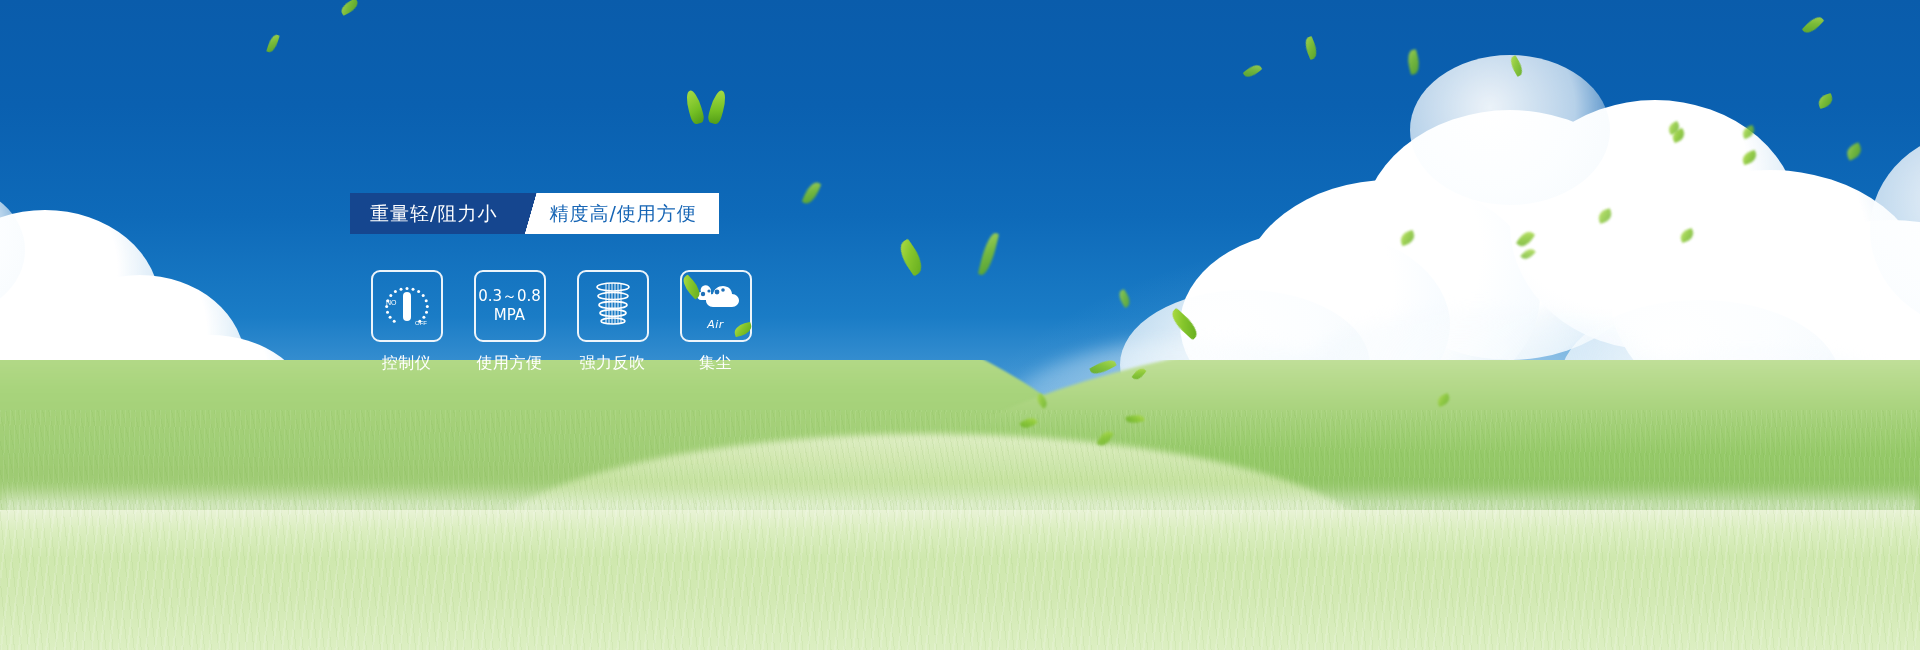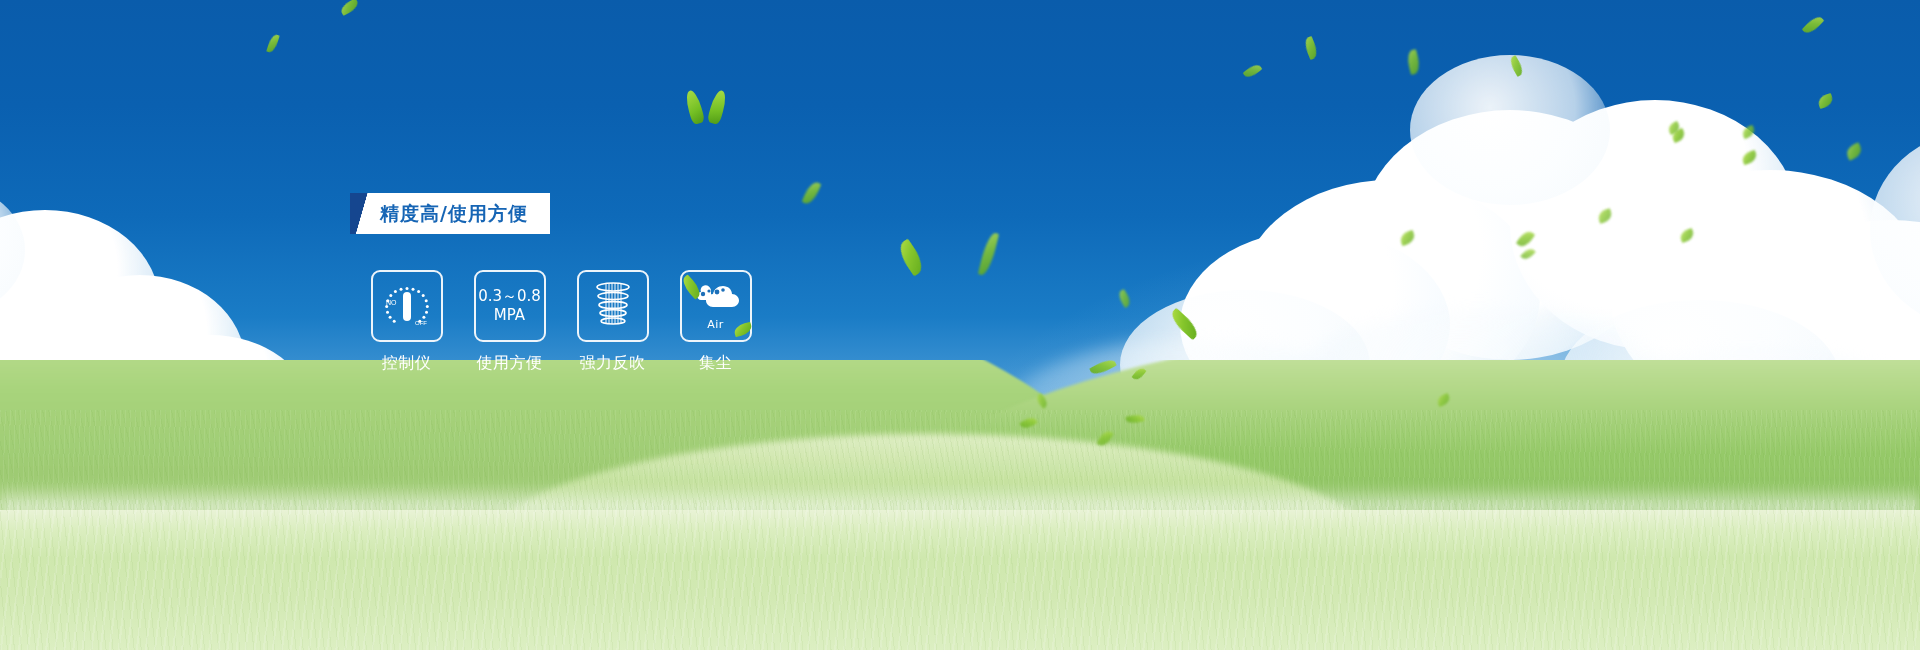--- a/index.html
+++ b/index.html
@@ -112,21 +112,20 @@
     font-family:"DejaVu Sans","Liberation Sans",sans-serif;
   }
   .tagSkew{
     width:26px;background:linear-gradient(106deg,#15468f 0%,#15468f 46%,#ffffff 47%,#ffffff 100%);
   }
   .tagRight{
     background:#ffffff;color:#1665b5;
     font-size:19px;display:flex;align-items:center;
     padding:0 22px 0 4px;letter-spacing:1px;
     font-family:"DejaVu Sans","Liberation Sans",sans-serif;
-    font-weight:bold;
   }
 
   .features{position:absolute;left:355px;top:270px;display:flex;gap:0;}
   .feature{width:103px;display:flex;flex-direction:column;align-items:center;}
   .fbox{
     width:68px;height:68px;border:2px solid rgba(255,255,255,.92);
     border-radius:9px;display:flex;flex-direction:column;
     align-items:center;justify-content:center;color:#ffffff;
     font-size:15px;line-height:19px;text-align:center;
     font-family:"DejaVu Sans","Liberation Sans",sans-serif;
@@ -245,20 +244,21 @@
 
   <div class="content">
 
     <div class="titleLeaves">
       <div class="tLeaf" style="left:8px;top:2px;transform:rotate(-16deg);"></div>
       <div class="tLeaf" style="left:31px;top:2px;transform:rotate(16deg);"></div>
     </div>
 
 
     <div class="tags">
+      <div class="tagLeft">重量轻/阻力小</div>
       <div class="tagSkew"></div>
       <div class="tagRight">精度高/使用方便</div>
     </div>
 
     <div class="features">
 
       <div class="feature">
         <div class="fbox">
           <svg width="54" height="50" viewBox="0 0 54 50" aria-hidden="true">
             <g fill="#ffffff">
@@ -314,21 +314,21 @@
               <line x1="29" y1="3.5" x2="29" y2="44"></line>
               <line x1="32" y1="4" x2="32" y2="43"></line>
             </g>
           </svg>
         </div>
         <div class="flabel">强力反吹</div>
       </div>
 
 
       <div class="feature">
-        <div class="fbox" style="position:relative;">
+        <div class="fbox" style="position:relative;font-style:italic;">
           <div class="leaf" style="left:4px;top:3px;width:11px;height:24px;transform:rotate(-42deg);"></div>
           <div class="leaf" style="left:52px;top:52px;width:18px;height:11px;transform:rotate(-16deg);"></div>
           <svg width="50" height="34" viewBox="0 0 50 34" aria-hidden="true" style="margin-top:2px;">
             <g fill="#ffffff">
               <path d="M20 10c-1-4-5-6-8-4-2 1-3 4-2 6-2 0-4 2-4 4s2 4 4 4h10z"></path>
               <path d="M32 6c-5 0-9 3-10 8-4 0-7 3-7 6.5S18 27 22 27h19c4 0 7-3 7-6.5S45 14 41 14c0-4.4-4-8-9-8z"></path>
             </g>
             <g fill="#1d6fb8">
               <circle cx="12" cy="14" r="2.2"></circle>
                 <circle cx="18" cy="11" r="1.6"></circle>

